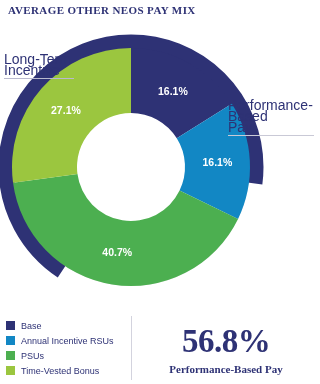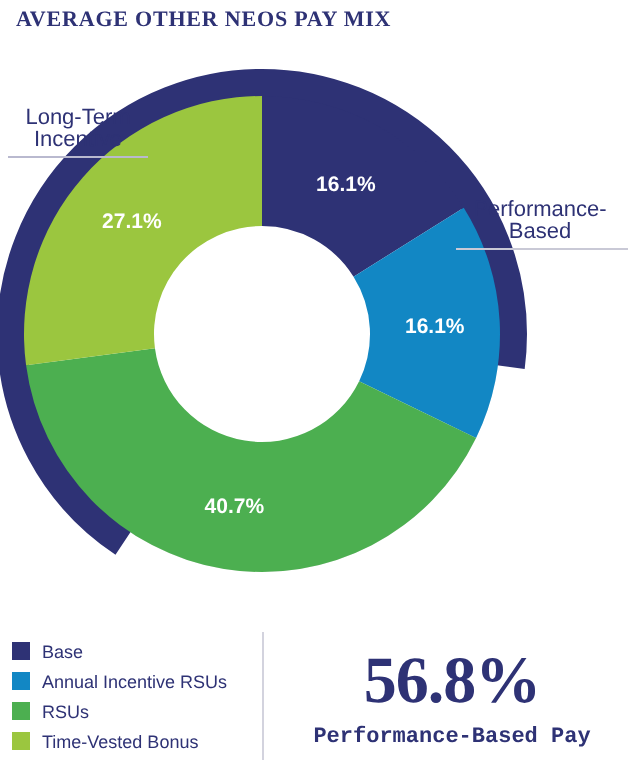--- a/index.html
+++ b/index.html
@@ -22,24 +22,23 @@
   }
   #chart-area{
     position:absolute;
     left:0;top:22px;
     width:315px;height:290px;
   }
   #donut-svg{display:block;}
 
   .callout{
     position:absolute;
-    font-size:11px;
+    font-size:14px;
     color:#2E3275;
     line-height:11px;
-    text-align:center;
   }
   #callout-lti{ left:4px; top:32px; width:70px; }
   #callout-lti .rule{
     margin-top:2px;height:1px;background:#b9b9cf;width:70px;
   }
   #callout-pbp{ left:228px; top:78px; width:84px; }
   #callout-pbp .rule{
     margin-top:2px;height:1px;background:#c9c9d6;width:86px;
   }
 
@@ -84,21 +83,20 @@
   #stat-value{
     font-size:33px;
     font-weight:bold;
     line-height:42px;
     letter-spacing:-0.5px;
   }
   #stat-caption{
     font-size:11px;
     font-weight:bold;
     margin-top:1px;
-    font-family:Liberation Mono, monospace;
   }
   .slice-label{
     font-size:10.5px;
     font-weight:bold;
     fill:#ffffff;
     font-family:"Liberation Sans", sans-serif;
   }
 </style>
 </head>
 <body>
@@ -138,38 +136,39 @@
   </svg>
 
   <div class="callout" id="callout-lti">
     <div>Long-Term</div>
     <div>Incentive</div>
     <div class="rule"></div>
   </div>
 
   <div class="callout" id="callout-pbp">
     <div>Performance-Based</div>
+    <div>Pay</div>
     <div class="rule"></div>
   </div>
 </div>
 
 <div id="footer">
 
   <div id="legend">
     <div class="legend-item">
       <span class="legend-swatch" style="background:#2E3275"></span>
       <span class="legend-label">Base</span>
     </div>
     <div class="legend-item">
       <span class="legend-swatch" style="background:#1287C4"></span>
       <span class="legend-label">Annual Incentive RSUs</span>
     </div>
     <div class="legend-item">
       <span class="legend-swatch" style="background:#4CAF50"></span>
-      <span class="legend-label">RSUs</span>
+      <span class="legend-label">PSUs</span>
     </div>
     <div class="legend-item">
       <span class="legend-swatch" style="background:#9BC63F"></span>
       <span class="legend-label">Time-Vested Bonus</span>
     </div>
   </div>
 
   <div id="footer-divider"></div>
 
   <div id="stat-block">

